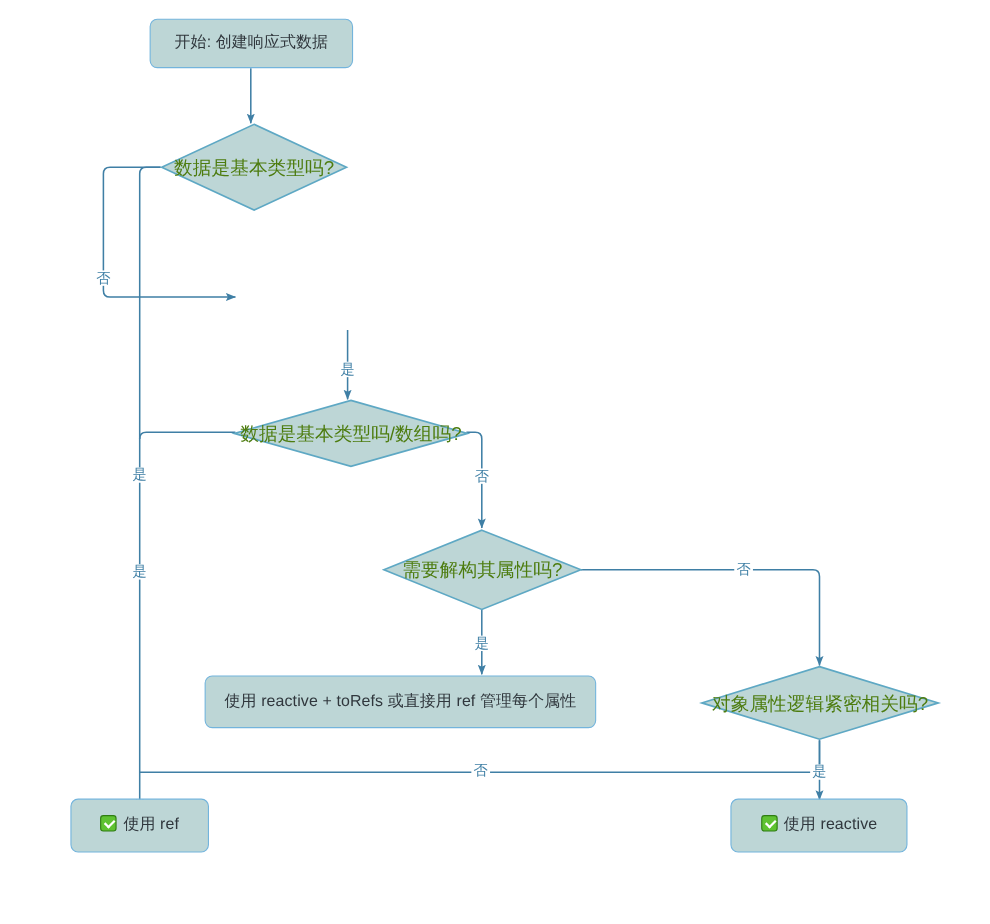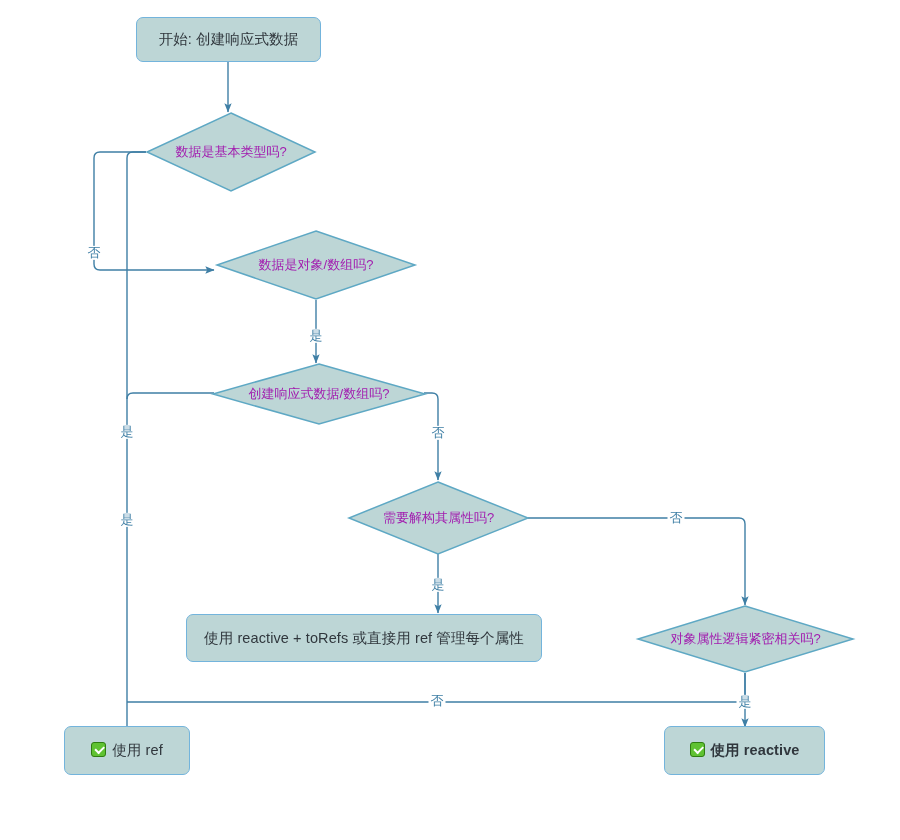--- a/index.html
+++ b/index.html
@@ -56,22 +56,22 @@
   }
   .diamond-label {
     position: absolute;
     left: 0;
     top: 0;
     width: 100%;
     height: 100%;
     display: flex;
     align-items: center;
     justify-content: center;
-    color: #a21caf;
-    font-size: 13px;
+    color: #4d7c0f;
+    font-size: 17px;
     white-space: nowrap;
     pointer-events: none;
     text-align: right;
   }
   .edge-label {
     position: absolute;
     color: #3f7fa5;
     font-size: 13px;
     background: #ffffff;
     padding: 0 2px;
@@ -155,32 +155,26 @@
     <span class="node-label">开始: 创建响应式数据</span>
   </div>
 
   <div class="diamond-wrap" style="left:146px; top:112px; width:170px; height:80px;">
     <svg width="170" height="80" viewBox="0 0 170 80">
       <polygon points="85,1 169,40 85,79 1,40" fill="#bdd6d6" stroke="#5ea8c4" stroke-width="1.5"></polygon>
     </svg>
     <div class="diamond-label">数据是基本类型吗?</div>
   </div>
 
-  <div class="diamond-wrap" style="left:216px; top:230px; width:200px; height:70px;">
-    <svg width="200" height="70" viewBox="0 0 200 70">
-      <polygon points="100,1 199,35 100,69 1,35" fill="#bdd6d6" stroke="#5ea8c4" stroke-width="1.5"></polygon>
-    </svg>
-    <div class="diamond-label">数据是对象/数组吗?</div>
-  </div>
 
   <div class="diamond-wrap" style="left:212px; top:363px; width:214px; height:62px;">
     <svg width="214" height="62" viewBox="0 0 214 62">
       <polygon points="107,1 213,31 107,61 1,31" fill="#bdd6d6" stroke="#5ea8c4" stroke-width="1.5"></polygon>
     </svg>
-    <div class="diamond-label">创建响应式数据/数组吗?</div>
+    <div class="diamond-label">数据是基本类型吗/数组吗?</div>
   </div>
 
   <div class="diamond-wrap" style="left:637px; top:605px; width:217px; height:68px;">
     <svg width="217" height="68" viewBox="0 0 217 68">
       <polygon points="108,1 216,34 108,67 1,34" fill="#bdd6d6" stroke="#5ea8c4" stroke-width="1.5"></polygon>
     </svg>
     <div class="diamond-label">对象属性逻辑紧密相关吗?</div>
   </div>
 
   <div class="diamond-wrap" style="left:348px; top:481px; width:181px; height:74px;">
@@ -193,19 +187,19 @@
   <div class="node node-box" style="left:64px; top:726px; width:126px; height:49px;">
     <span class="node-label">
       <span class="check-icon"></span><span class="term-text">使用 ref</span>
     </span>
   </div>
 
   <div class="node node-box" style="left:186px; top:614px; width:356px; height:48px;">
     <span class="node-label">使用 reactive + toRefs 或直接用 ref 管理每个属性</span>
   </div>
 
-  <div class="node node-box" style="left:664px; top:726px; width:161px; height:49px;font-weight:bold;">
+  <div class="node node-box" style="left:664px; top:726px; width:161px; height:49px;">
     <span class="node-label">
       <span class="check-icon"></span><span class="term-text">使用 reactive</span>
     </span>
   </div>
 
 </div>
 
 </body></html>

